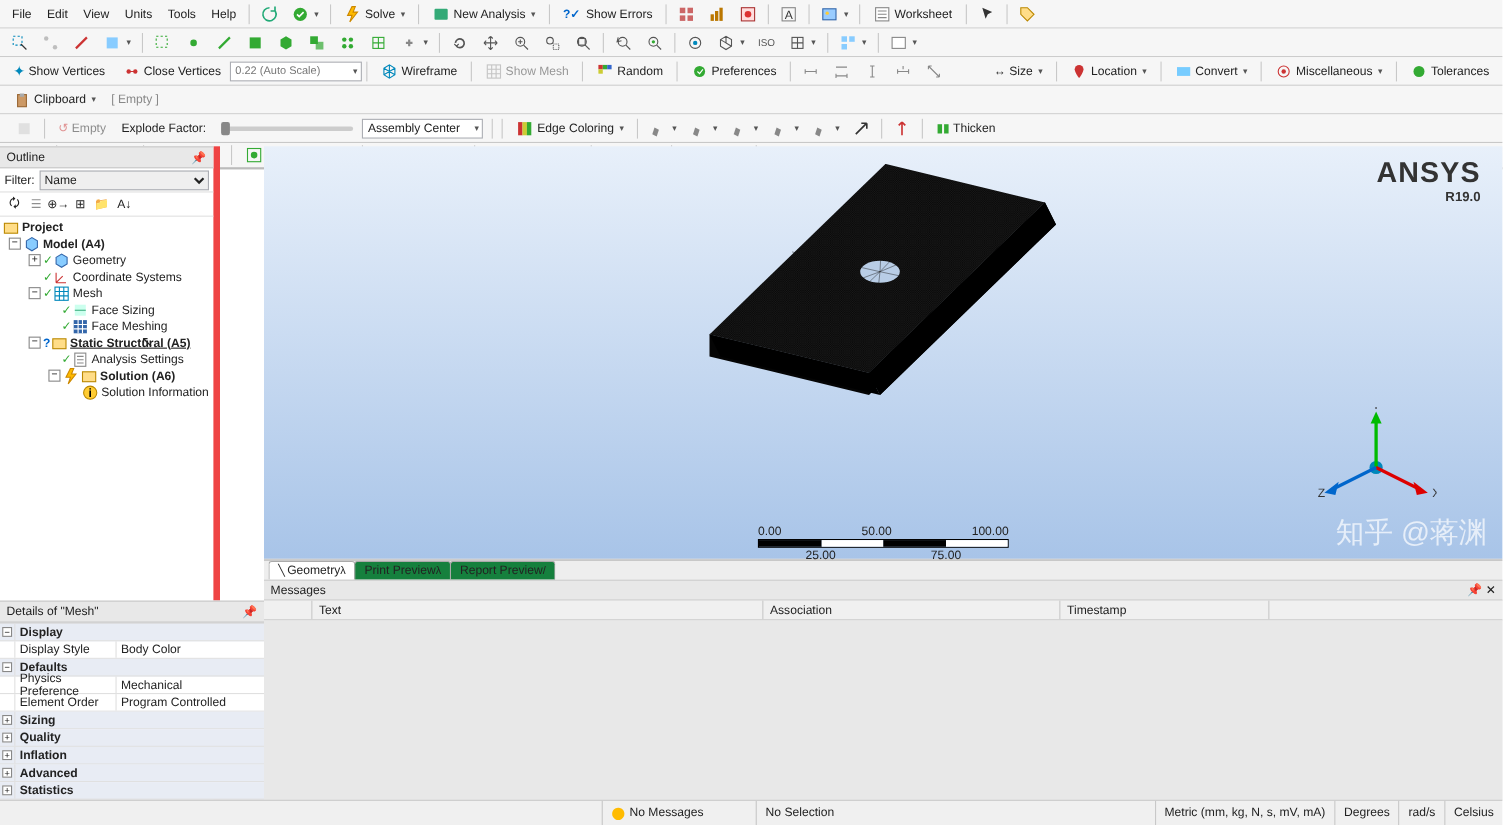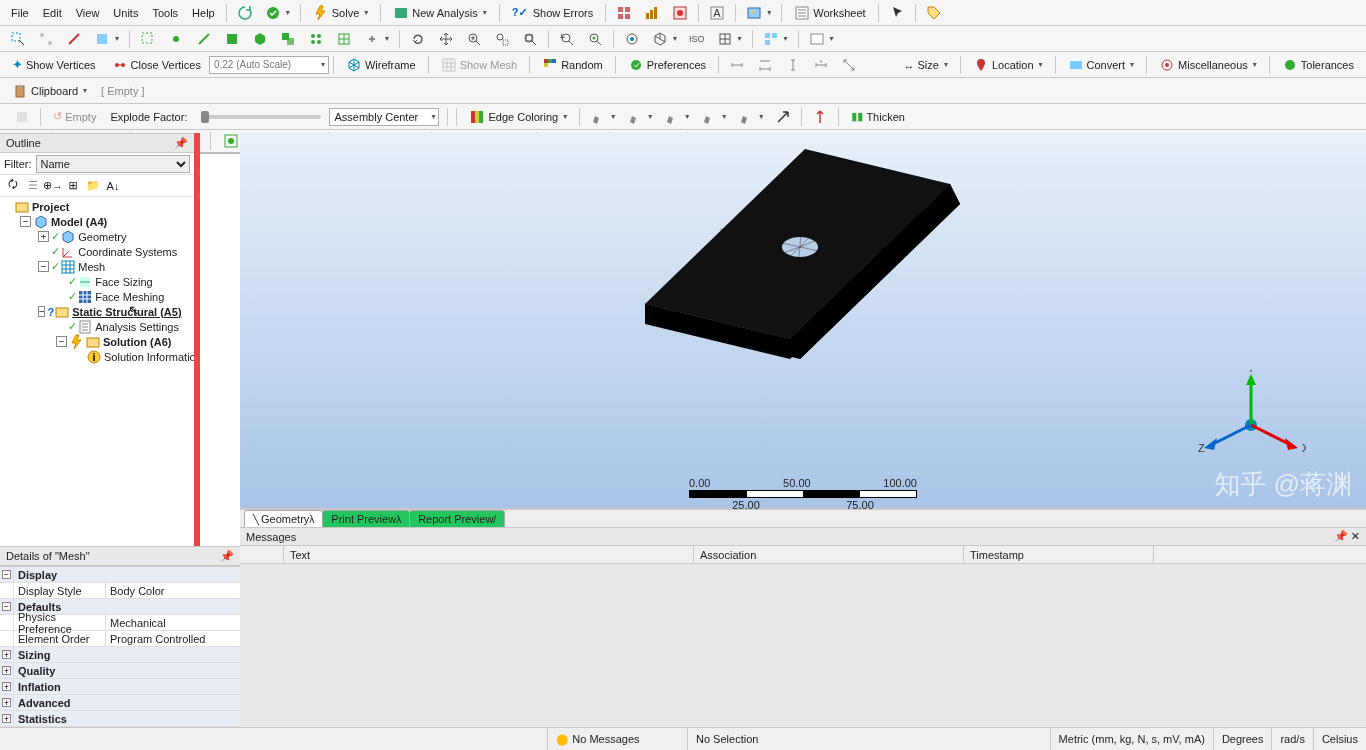--- a/index.html
+++ b/index.html
@@ -15,21 +15,21 @@
 .toolbar{display:flex;align-items:center;height:26px;border-bottom:1px solid #c8c8c8;padding:0 4px;background:#f6f6f6}
 .toolbar .sep{width:1px;height:18px;background:#c8c8c8;margin:0 4px}
 .row3-left{display:flex;align-items:center;height:23px;padding:0 4px}
 .left-col{position:absolute;left:0;top:133px;width:200px;bottom:23px;background:#fff;border-right:6px solid #ef4444}
 .panel-hdr{height:20px;background:#e8e8e8;border-bottom:1px solid #c8c8c8;border-top:1px solid #c8c8c8;padding:0 6px;display:flex;align-items:center;justify-content:space-between;font-size:11px}
 .panel-hdr .pin{cursor:pointer;color:#555}
 .filter-row{height:22px;display:flex;align-items:center;padding:2px 4px;border-bottom:1px solid #e0e0e0}
 .filter-row select{flex:1;height:18px;font-size:11px;border:1px solid #abadb3;margin-left:4px}
 .tb-icons{height:22px;display:flex;align-items:center;padding:0 4px;gap:2px;border-bottom:1px solid #e0e0e0}
 .tb-icons .ib{width:18px;height:18px;display:flex;align-items:center;justify-content:center;cursor:pointer}
-.tree{padding:2px 12px;overflow:auto}
+.tree{padding:2px 0;overflow:auto}
 .tnode{display:flex;align-items:center;height:15px;padding:0 2px;white-space:nowrap;cursor:pointer}
 .exp{width:11px;height:11px;border:1px solid #888;background:#fff;display:flex;align-items:center;justify-content:center;font-size:9px;line-height:1;margin-right:2px;font-family:monospace;cursor:pointer}
 .exp.none{border:none;background:none}
 .tnode .lbl{margin-left:2px}
 .tnode .lbl.b{font-weight:bold}
 .tnode .lbl.u{text-decoration:underline;font-weight:bold}
 .details{position:absolute;left:0;bottom:0;width:240px;background:#fff}
 .dgrid{border-top:1px solid #c8c8c8}
 .drow{display:flex;height:16px;border-bottom:1px solid #e0e0e0}
 .drow .ex{width:14px;border-right:1px solid #e0e0e0;display:flex;align-items:center;justify-content:center}
@@ -45,21 +45,21 @@
 .brand .s{font-size:12px;font-weight:bold;color:#333}
 .watermark{position:absolute;bottom:6px;right:14px;font-size:26px;color:rgba(255,255,255,0.7);font-weight:normal;font-family:sans-serif}
 .triad{position:absolute;bottom:28px;right:60px;width:110px;height:110px}
 .scalebar{position:absolute;left:50%;top:344px;transform:translateX(-50%);text-align:left}
 .scalebar .nums{display:flex;width:228px;justify-content:space-between;font-size:10px}
 .scalebar .bar{width:228px;height:8px;display:flex;border:1px solid #000;margin-top:1px}
 .scalebar .bar div{flex:1}
 .scalebar .sub{display:flex;width:228px;justify-content:space-around;font-size:10px;margin-top:1px}
 .model{position:absolute;left:390px;top:16px;width:330px;height:360px}
 .viewtabs{height:18px;background:#eee;border-top:1px solid #c8c8c8;display:flex;align-items:flex-end;padding-left:4px}
-.vtab{height:17px;padding:0 8px;border:1px solid #aaa;border-bottom:none;border-top-left-radius:3px;border-top-right-radius:3px;margin-right:-1px;background:#22c55e;cursor:pointer;font-size:10px;display:flex;align-items:center}
+.vtab{height:17px;padding:0 8px;border:1px solid #aaa;border-bottom:none;border-top-left-radius:3px;border-top-right-radius:3px;margin-right:-1px;background:#15803d;cursor:pointer;font-size:10px;display:flex;align-items:center}
 .vtab.act{background:#fff}
 .vtab-r{margin-left:2px;font-style:normal}
 .msgpanel{height:200px;border-top:1px solid #c8c8c8;background:#e8e8e8;display:flex;flex-direction:column}
 .msghdr{height:18px;background:#e8e8e8;display:flex;align-items:center;justify-content:space-between;padding:0 6px;border-bottom:1px solid #c8c8c8}
 .msgcols{height:18px;display:flex;background:#f0f0f0;border-bottom:1px solid #c8c8c8}
 .msgcols div{border-right:1px solid #c8c8c8;padding:0 6px;display:flex;align-items:center}
 .statusbar{position:absolute;left:0;right:0;bottom:0;height:23px;background:#f0f0f0;border-top:1px solid #c8c8c8;display:flex;align-items:center}
 .statusbar .cell{height:100%;border-right:1px solid #c8c8c8;padding:0 8px;display:flex;align-items:center;gap:4px}
 .slider{width:120px;height:4px;background:#ccc;border-radius:2px;position:relative;margin:0 8px}
 .slider .thumb{position:absolute;left:0;top:-4px;width:8px;height:12px;background:#888;border-radius:2px}
@@ -973,20 +973,24 @@
 
       <polygon points="160,190 320,35 330,55 170,210" fill="#000"></polygon>
       <polygon points="15,155 160,190 170,210 25,175" fill="#000"></polygon>
 
       <polygon points="160,190 170,210 330,55 320,35" fill="#000"></polygon>
       <polygon points="170,210 330,55 330,355 330,355" fill="none"></polygon>
 
       <polygon points="320,35 330,55 330,355 320,335" fill="none"></polygon>
     </svg>
 
+    <div class="brand">
+      <div class="t">ANSYS</div>
+      <div class="s">R19.0</div>
+    </div>
 
     <div class="scalebar">
       <div class="nums">
           <span>0.00</span>
           <span>50.00</span>
           <span>100.00</span>
         </div>
       <div class="bar">
           <div style="background:#000"></div>
           <div style="background:#fff"></div>

